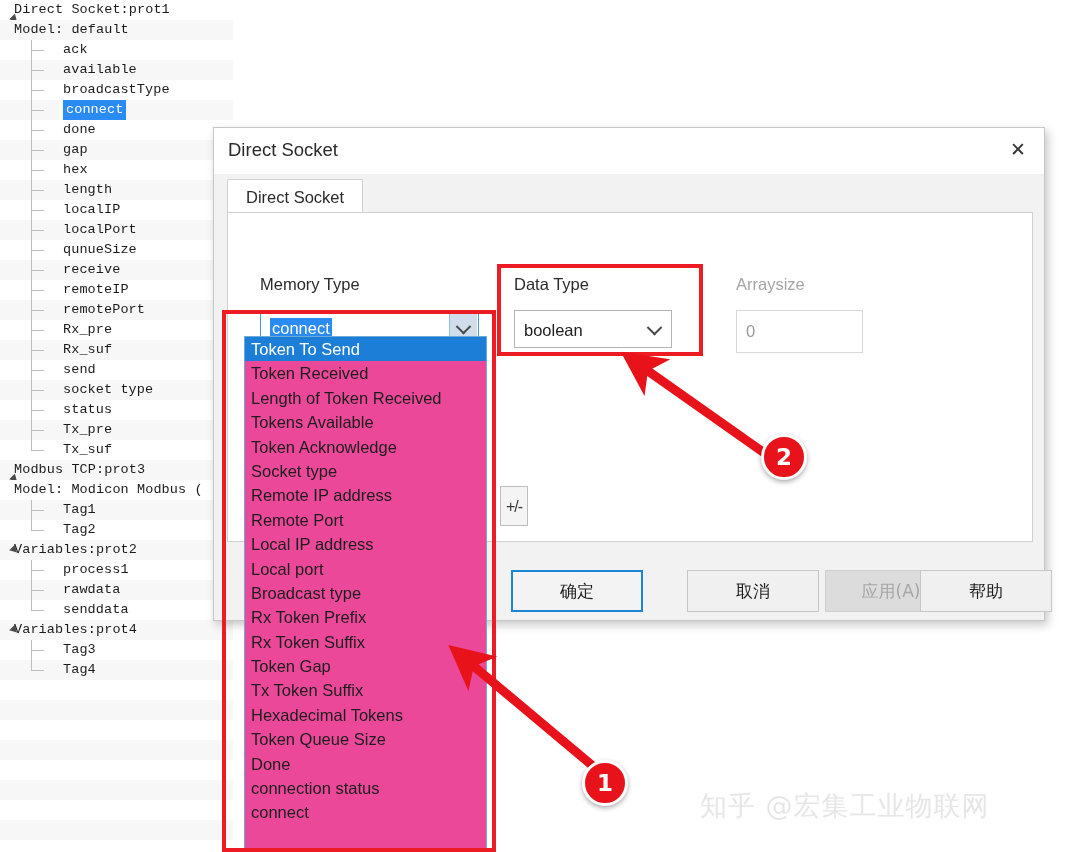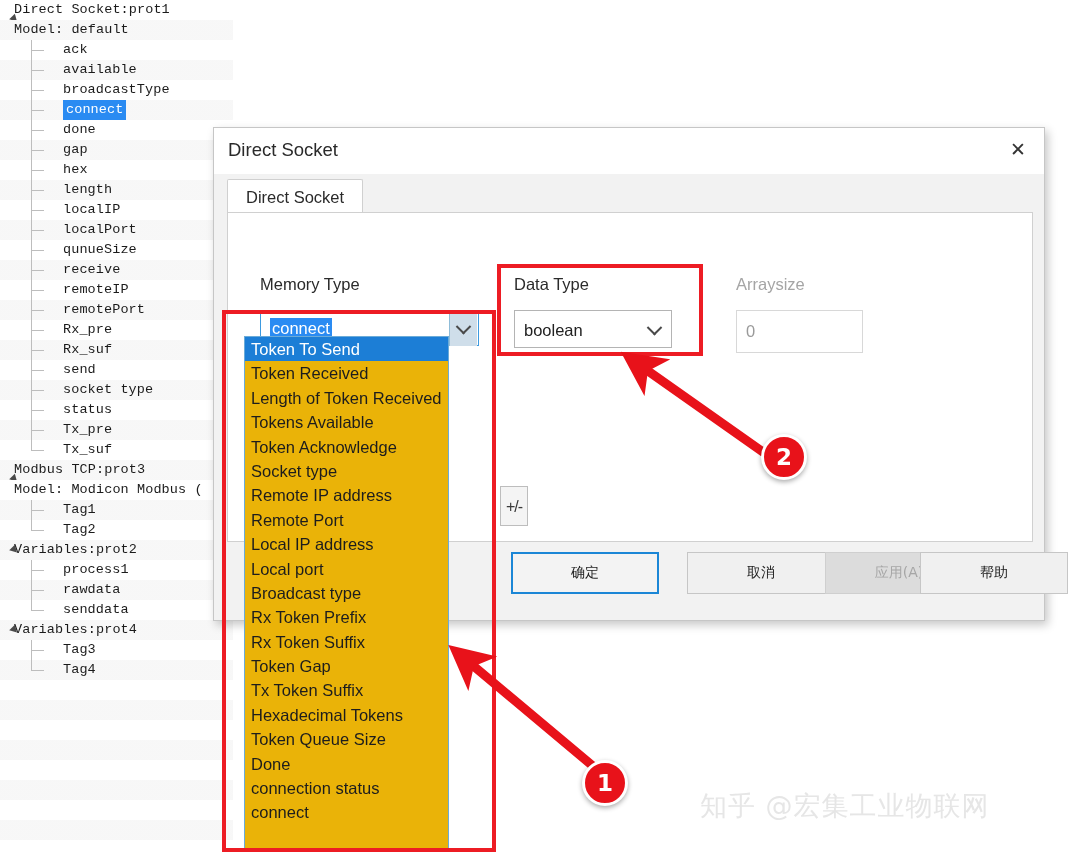--- a/index.html
+++ b/index.html
@@ -249,22 +249,22 @@
     color: #3a3a3a;
     text-align: center;
     line-height: 40px;
     letter-spacing: -1px;
   }
 
   
   #dropdown-list {
     position: absolute;
     left: 244px; top: 336px;
-    width: 205px; height: 516px;
-    background: #eab308;
+    width: 243px; height: 516px;
+    background: #ec4899;
     border: 1px solid #6babd8;
     z-index: 40;
     overflow: hidden;
     font-size: 16.5px;
   }
   .dd-item {
     height: 24.4px;
     line-height: 24.4px;
     padding-left: 6px;
     color: #1d1d1d;
@@ -277,25 +277,25 @@
   }
 
   
   #button-row {
     position: absolute;
     left: 0; bottom: 0;
     width: 832px; height: 78px;
   }
   .dlg-btn {
     position: absolute;
-    top: 10px;
-    width: 148px; height: 42px;
+    top: 28px;
+    width: 132px; height: 42px;
     background: #f0f0f0;
     border: 1px solid #c6c6c6;
-    font-size: 14px;
+    font-size: 17px;
     color: #1d1d1d;
     display: flex; align-items: center; justify-content: center;
     font-family: "DejaVu Sans", "Liberation Sans", sans-serif;
   }
   #btn-ok {
     left: 297px;
     border: 2px solid #1b86d6;
     background: #f3f3f3;
   }
   #btn-cancel { left: 473px; }

